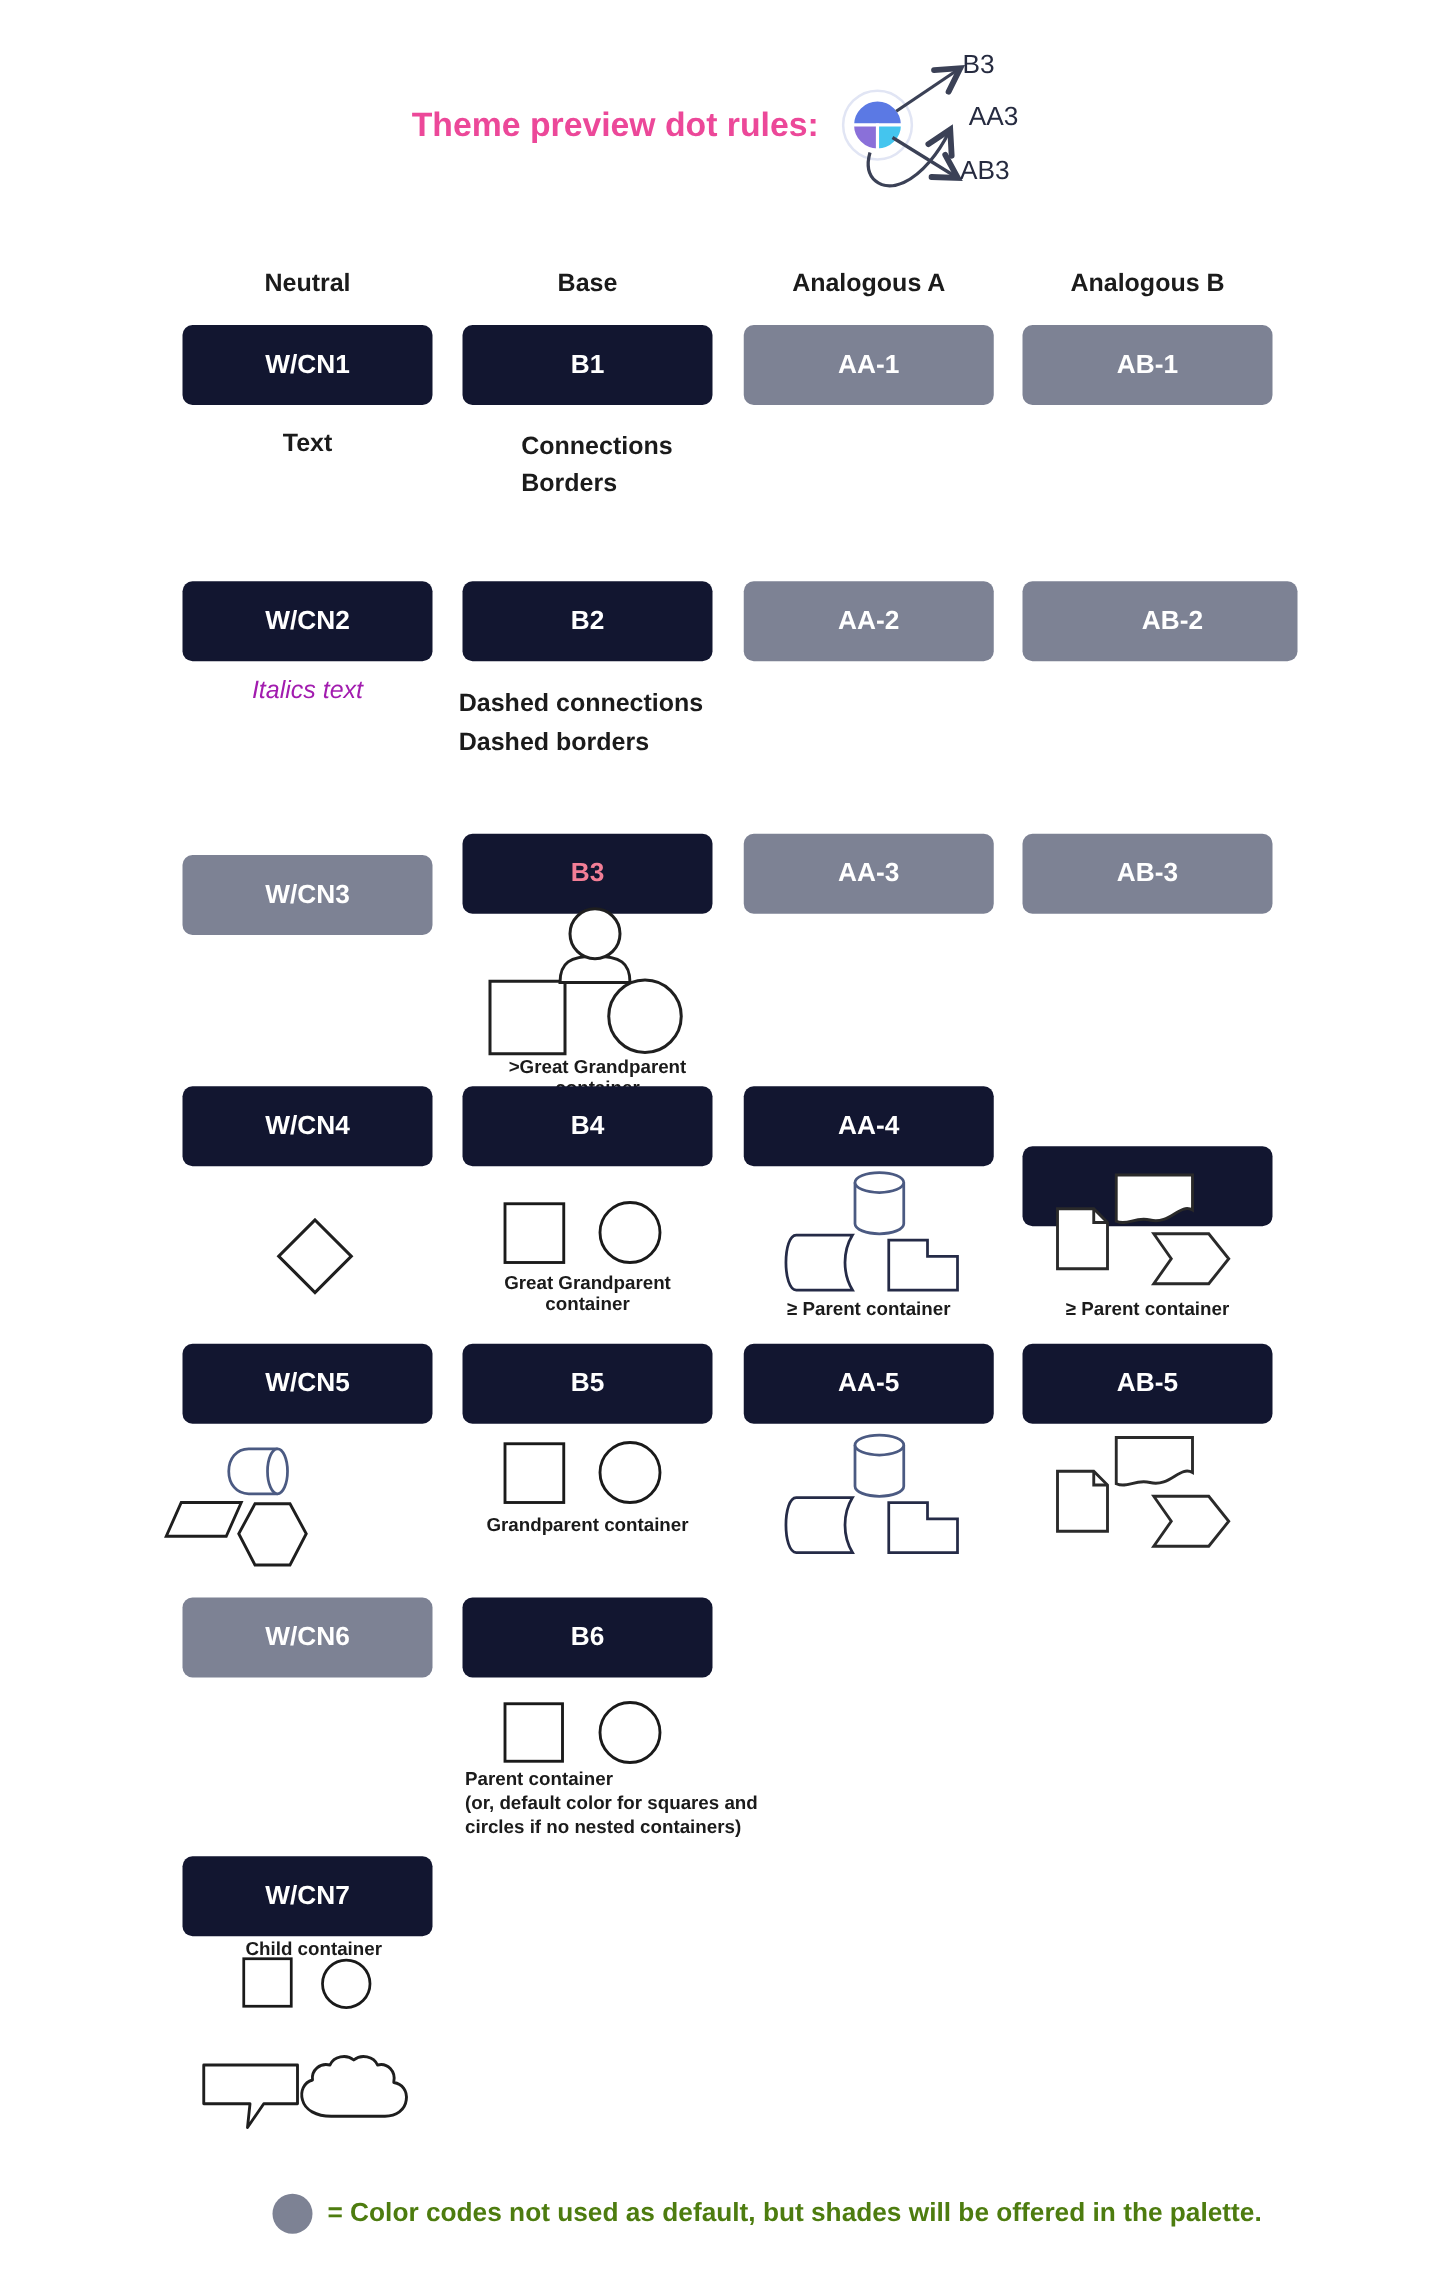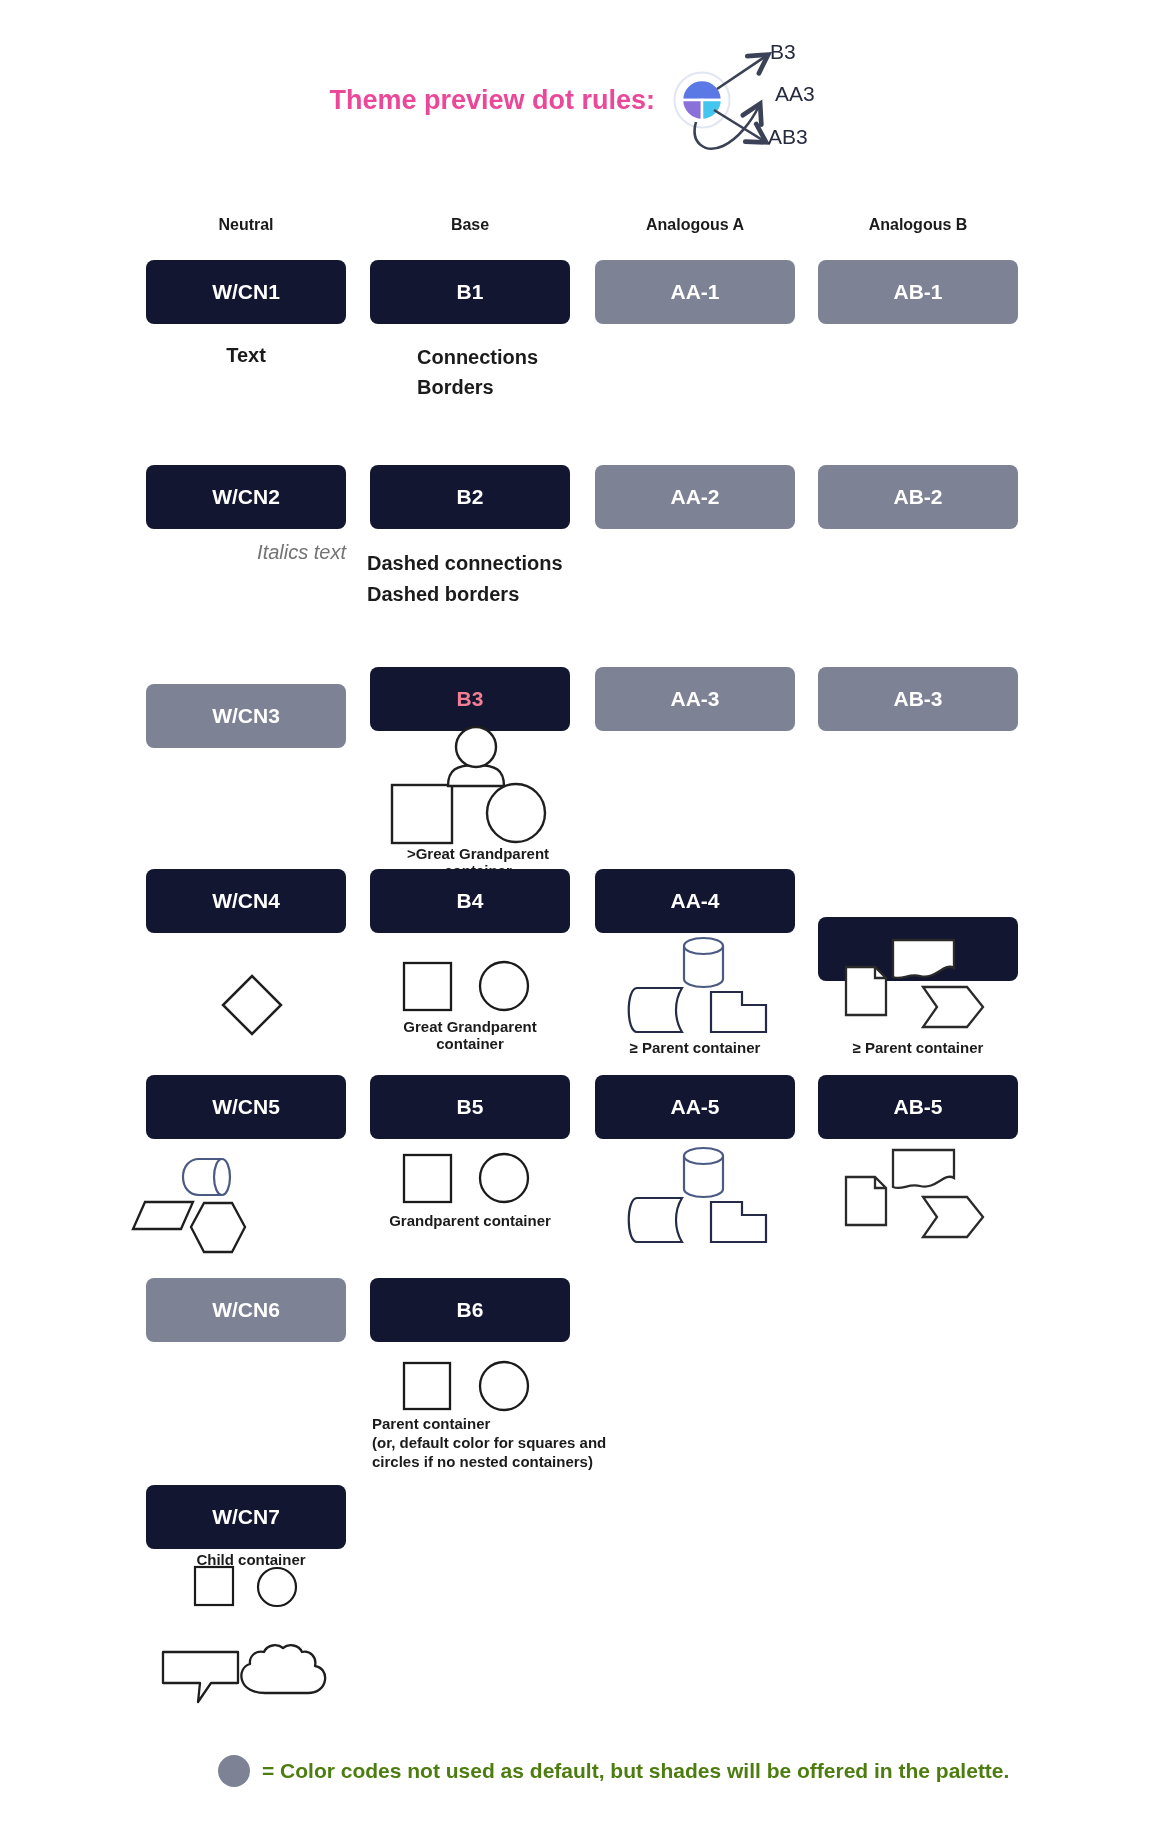--- a/index.html
+++ b/index.html
@@ -3,32 +3,32 @@
 <meta charset="utf-8">
 <style>
   html,body{margin:0;padding:0;background:#fff;}
   #canvas{
     position:relative;width:1164px;height:1822px;background:#ffffff;overflow:hidden;
     font-family:"Liberation Sans",sans-serif;color:#1b1b1b;
   }
   .abs{position:absolute;}
   .title{font-size:27px;font-weight:600;color:#ec4899;text-align:right;}
   .dot-label{font-size:21px;font-weight:500;color:#262b40;}
-  .col-header{width:200px;text-align:center;font-size:16px;font-weight:700;color:#1b1b1b;}
+  .col-header{width:200px;text-align:center;font-size:20px;font-weight:700;color:#1b1b1b;}
   .swatch{
     width:200px;height:64px;border-radius:8px;display:flex;align-items:center;justify-content:center;
     font-size:21px;font-weight:700;color:#ffffff;
   }
   .swatch.dark{background:var(--dark,#121630);}
   .swatch.gray{background:var(--gray,#7d8294);}
   .swatch.pink-text{color:var(--pink,#f27e96);}
   .note{font-size:20px;font-weight:700;color:#1b1b1b;}
   .note.center{width:200px;text-align:center;}
   .note.stack div{line-height:30px;}
-  .italic-note{font-size:20px;font-weight:500;font-style:italic;color:#737373;width:200px;text-align:right;}
+  .italic-note{font-size:20px;font-weight:500;font-style:italic;color:#a21caf;width:200px;text-align:center;}
   .caption{font-size:15px;font-weight:700;color:#1b1b1b;}
   .caption.center{width:200px;text-align:center;}
   .caption.stack div{line-height:19px;}
   .legend-dot{width:32px;height:32px;border-radius:50%;background:var(--gray,#7d8294);}
   .legend-text{font-size:21px;font-weight:700;color:#4d7c0f;}
   svg{display:block;overflow:visible;}
 </style>
 </head>
 <body>
 
@@ -66,21 +66,21 @@
 
   <div class="abs note center" style="left:146px;top:344px;">Text</div>
   <div class="abs note stack" style="left:417px;top:342px;">
     <div>Connections</div>
     <div>Borders</div>
   </div>
 
   <div class="abs swatch dark" style="left:146px;top:465px;">W/CN2</div>
   <div class="abs swatch dark" style="left:370px;top:465px;">B2</div>
   <div class="abs swatch gray" style="left:595px;top:465px;">AA-2</div>
-  <div class="abs swatch gray" style="left:818px;top:465px;">AB-2</div>
+  <div class="abs swatch gray" style="left:818px;top:465px;padding-left:20px;">AB-2</div>
 
   <div class="abs italic-note" style="left:146px;top:541px;">Italics text</div>
   <div class="abs note stack" style="left:367px;top:548px;">
     <div style="line-height:31px;">Dashed connections</div>
     <div style="line-height:31px;">Dashed borders</div>
   </div>
 
   <div class="abs swatch gray" style="left:146px;top:684px;">W/CN3</div>
   <div class="abs swatch dark pink-text" style="left:370px;top:667px;">B3</div>
   <div class="abs swatch gray" style="left:595px;top:667px;">AA-3</div>

